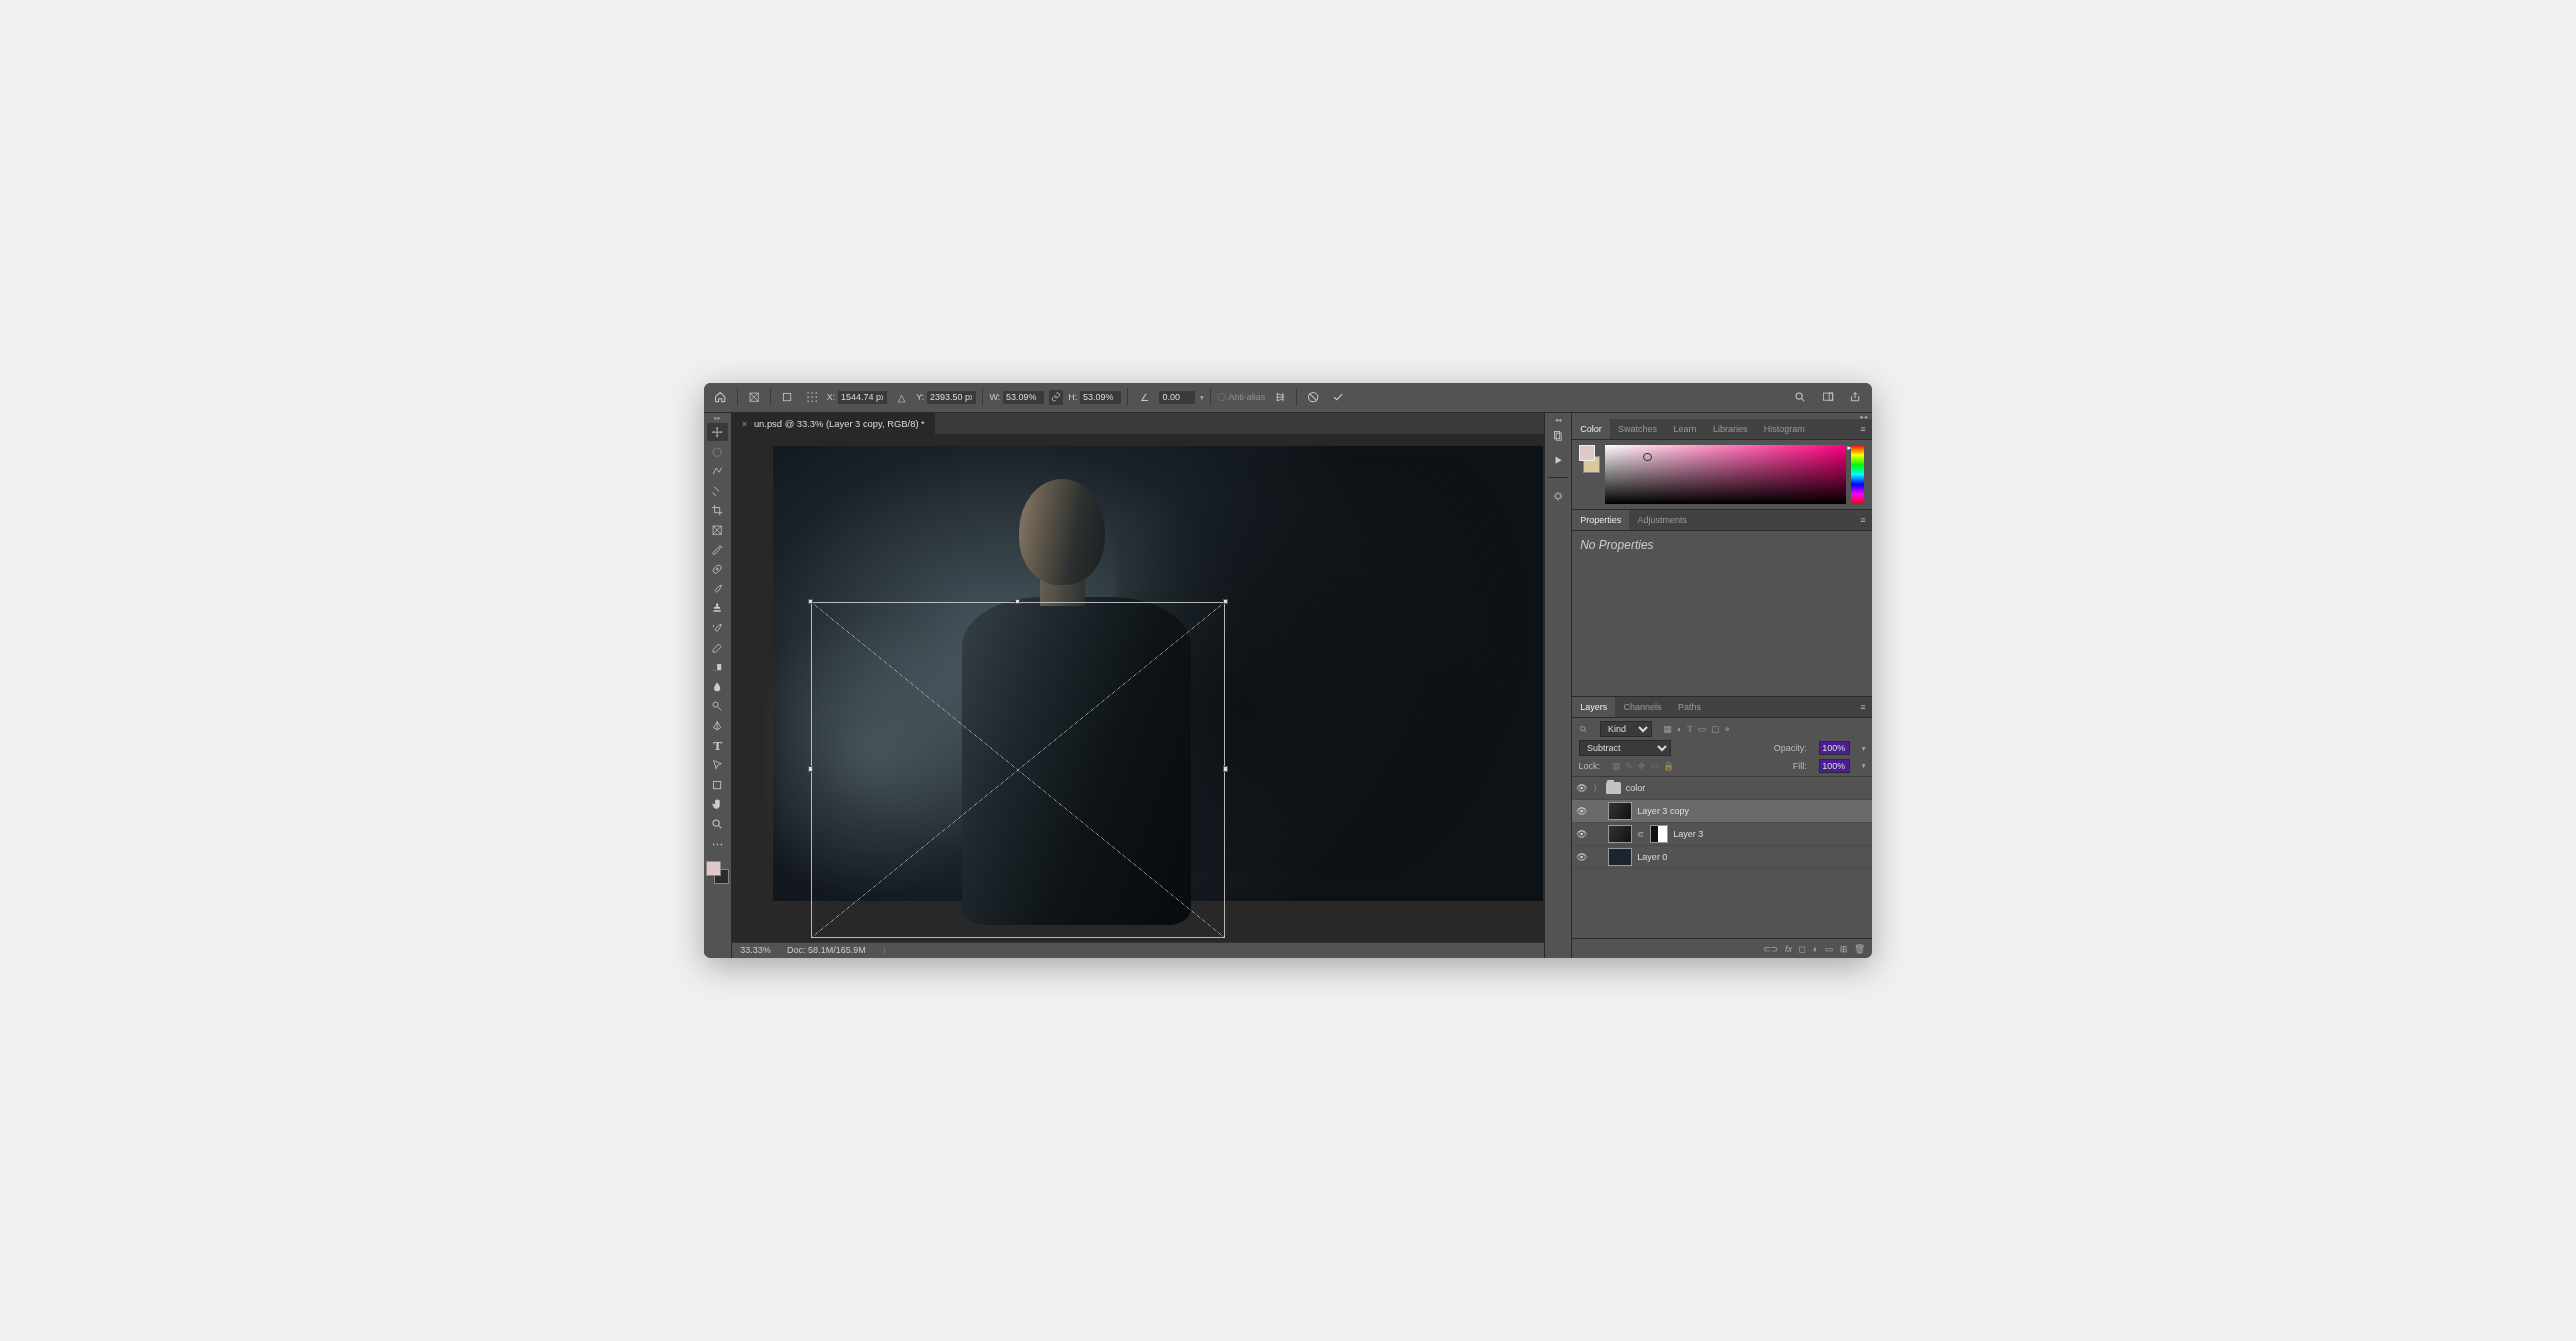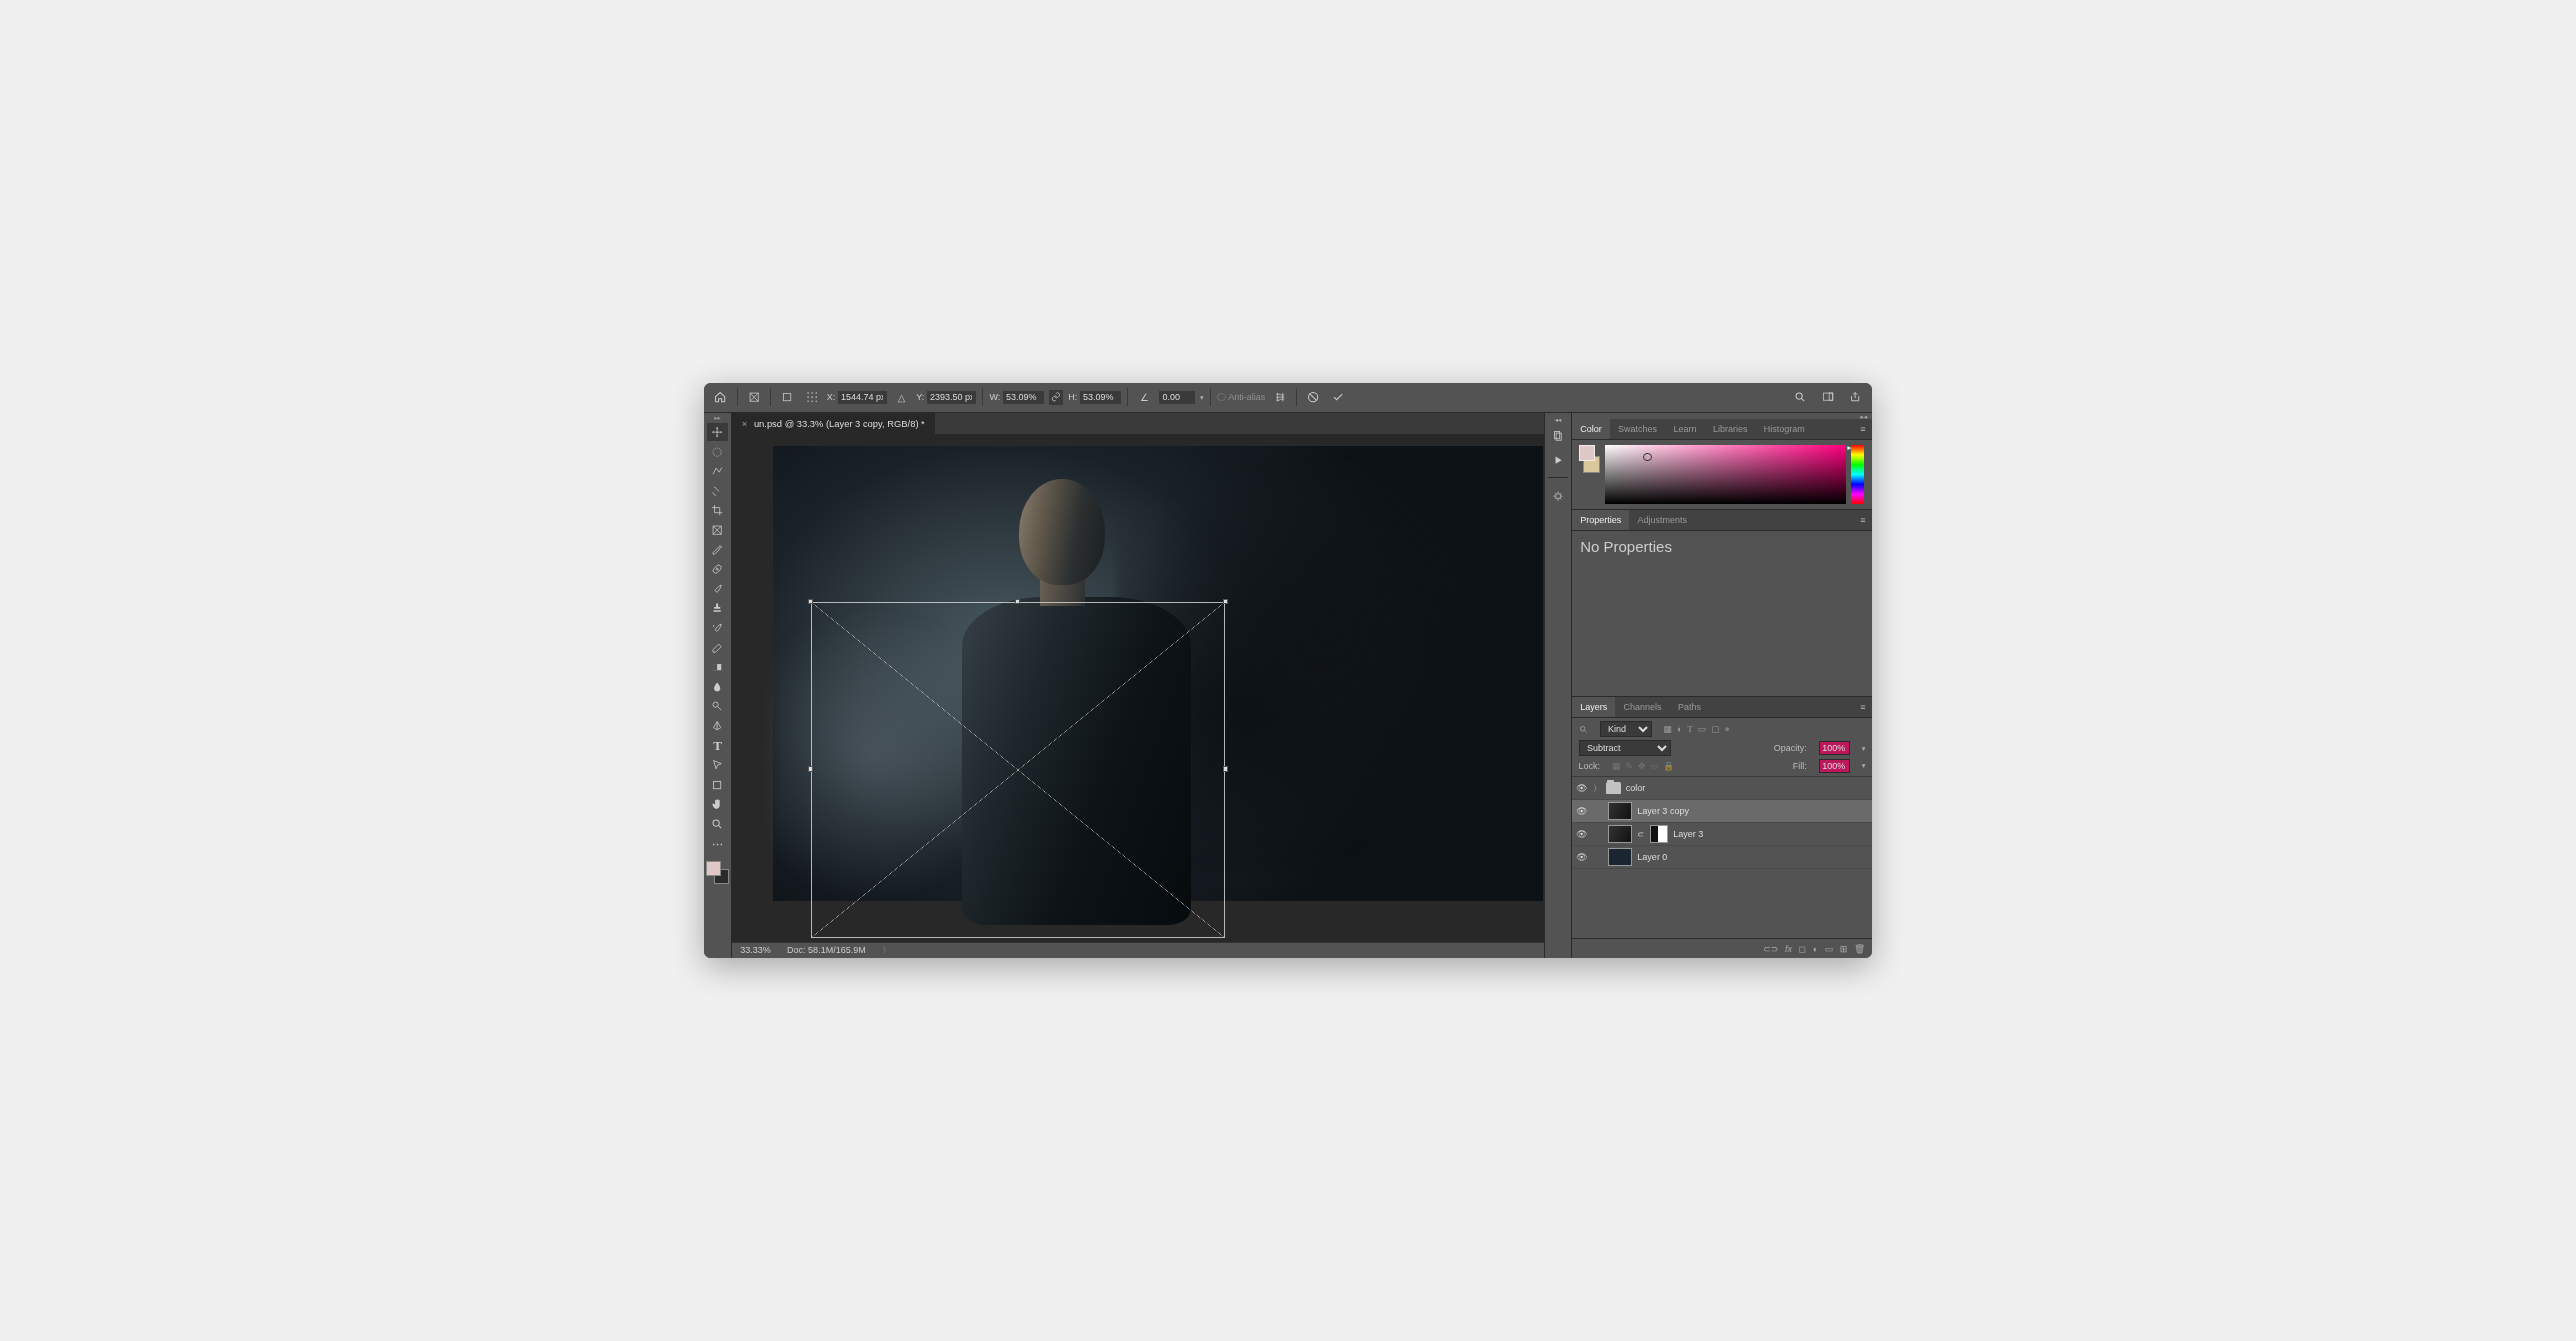--- a/index.html
+++ b/index.html
@@ -58,27 +58,27 @@
 .panel-menu { margin-left: auto; padding: 0 6.6px; color: #bbb; }
 .color-panel { height: 69px; padding: 4.9px 8.2px 4.9px 6.6px; display: flex; gap: 4.9px; }
 .color-swatches { display: flex; flex-direction: column; }
 .cs-fg { width: 16.4px; height: 16.4px; background: #e0c8c8; border: 1.6px solid #eee; position: relative; z-index: 2; }
 .cs-bg { width: 16.4px; height: 16.4px; background: #d8c89a; border: 0.8px solid #888; margin-top: -4.9px; margin-left: 4.9px; }
 .picker { flex: 1; position: relative; background: linear-gradient(to bottom, rgba(0,0,0,0), #000), linear-gradient(to right, #fff, #ff007f); }
 .picker-ring { position: absolute; left: 16%; top: 14%; width: 8.2px; height: 8.2px; border: 1.2px solid #333; border-radius: 50%; }
 .hue { width: 13px; background: linear-gradient(to bottom, #f00, #ff0, #0f0, #0ff, #00f, #f0f, #f00); position: relative; }
 .hue-ind { position: absolute; top: -1.6px; left: -3.3px; color: #fff; font-size: 7.4px; }
 .prop-panel { flex: 0 0 187px; border-top: 0.8px solid #2a2a2a; display: flex; flex-direction: column; }
-.prop-body { flex: 1; padding: 6.6px 8.2px; font-size: 15px; color: #ccc; }
+.prop-body { flex: 1; padding: 6.6px 8.2px; font-size: 12px; color: #ccc; font-style: italic; }
 .layers-panel { flex: 1; border-top: 0.8px solid #2a2a2a; display: flex; flex-direction: column; min-height: 0; }
 .layers-ctrl { padding: 3.3px 6.6px; font-size: 9px; color: #bbb; display: flex; flex-direction: column; gap: 3.3px; border-bottom: 0.8px solid #3a3a3a; }
 .lc-row { display: flex; align-items: center; gap: 12px; }
 .lc-select { background: #3a3a3a; color: #ddd; border: 0.8px solid #2a2a2a; font-size: 9px; padding: 0.8px 3.3px; }
 .lc-select.kind { width: 52px; } .lc-select.blend { width: 92px; }
-.lc-input { background: #be185d; color: #ddd; border: 0.8px solid #2a2a2a; font-size: 9px; width: 31px; padding: 0.8px 2.5px; }
+.lc-input { background: #4c1d95; color: #ddd; border: 0.8px solid #2a2a2a; font-size: 9px; width: 31px; padding: 0.8px 2.5px; }
 .lc-icons { display: flex; gap: 4.9px; color: #999; font-size: 9px; align-items: center; }
 .lc-icons span.dim { opacity: 0.45; }
 .lc-caret { font-size: 7.4px; color: #aaa; }
 .layer-list { flex: 1; overflow: auto; }
 .layer { display: flex; align-items: center; height: 23px; padding: 0 3.3px; font-size: 9px; color: #ddd; gap: 4.9px; border-bottom: 0.8px solid #4a4a4a; }
 .layer.sel { background: #6a6a6a; }
 .eye { width: 13px; text-align: center; color: #ddd; }
 .indent { width: 9.8px; }
 .group-caret { width: 8.2px; color: #ccc; font-size: 8.2px; }
 .folder { width: 14.7px; height: 11.5px; background: #c2c2c2; border-radius: 1.6px 1.6px 0.8px 0.8px; position: relative; }

